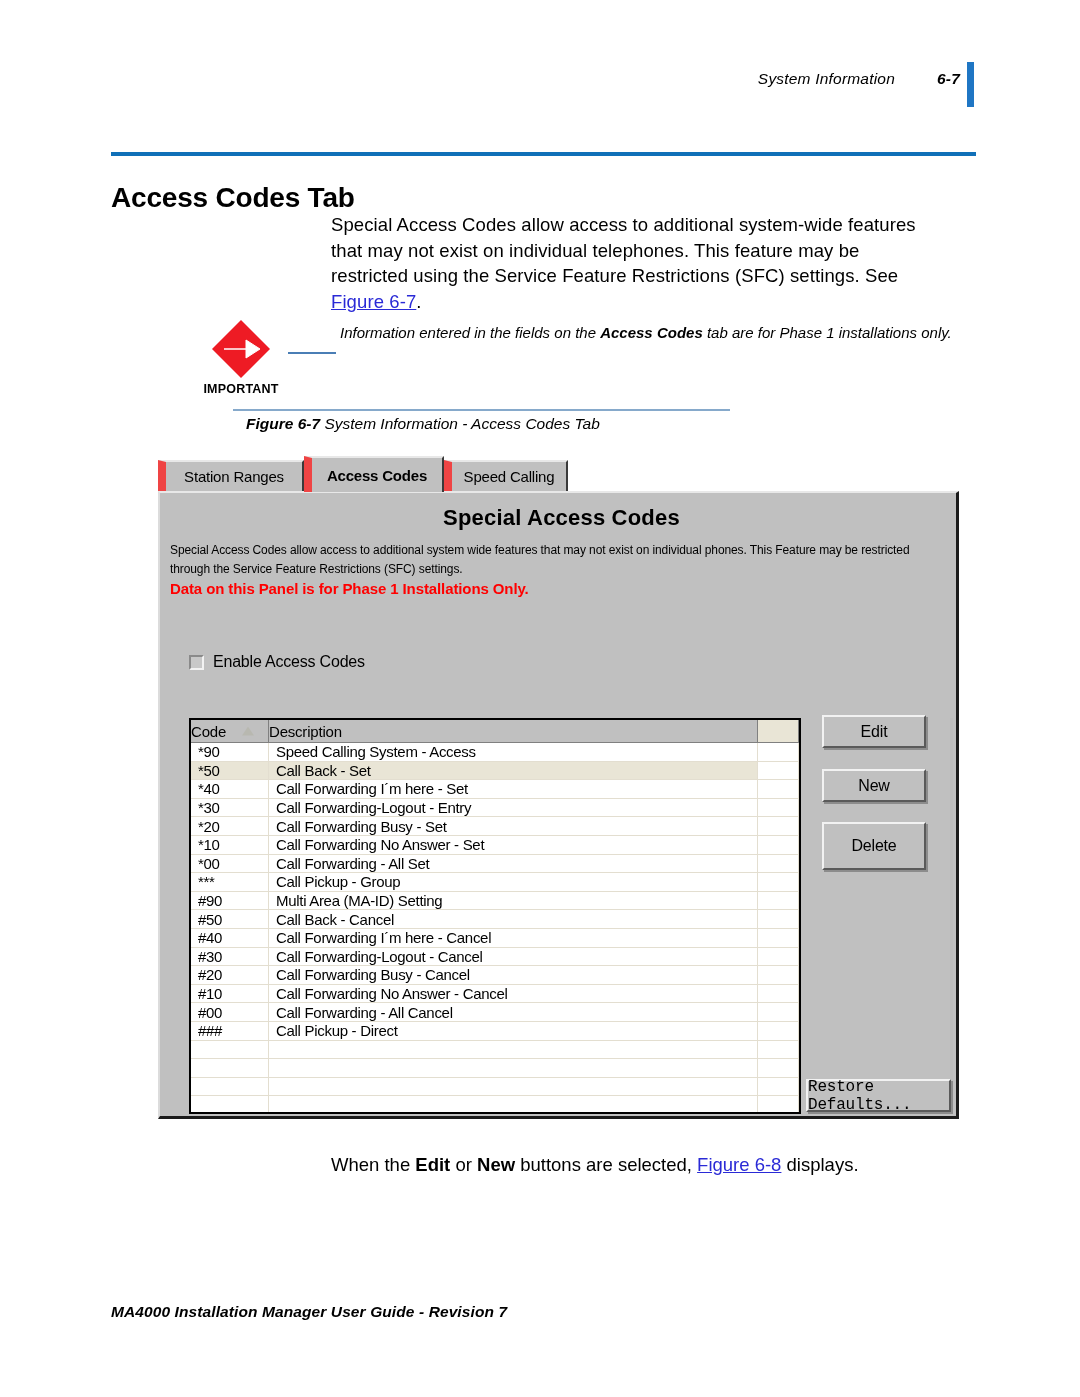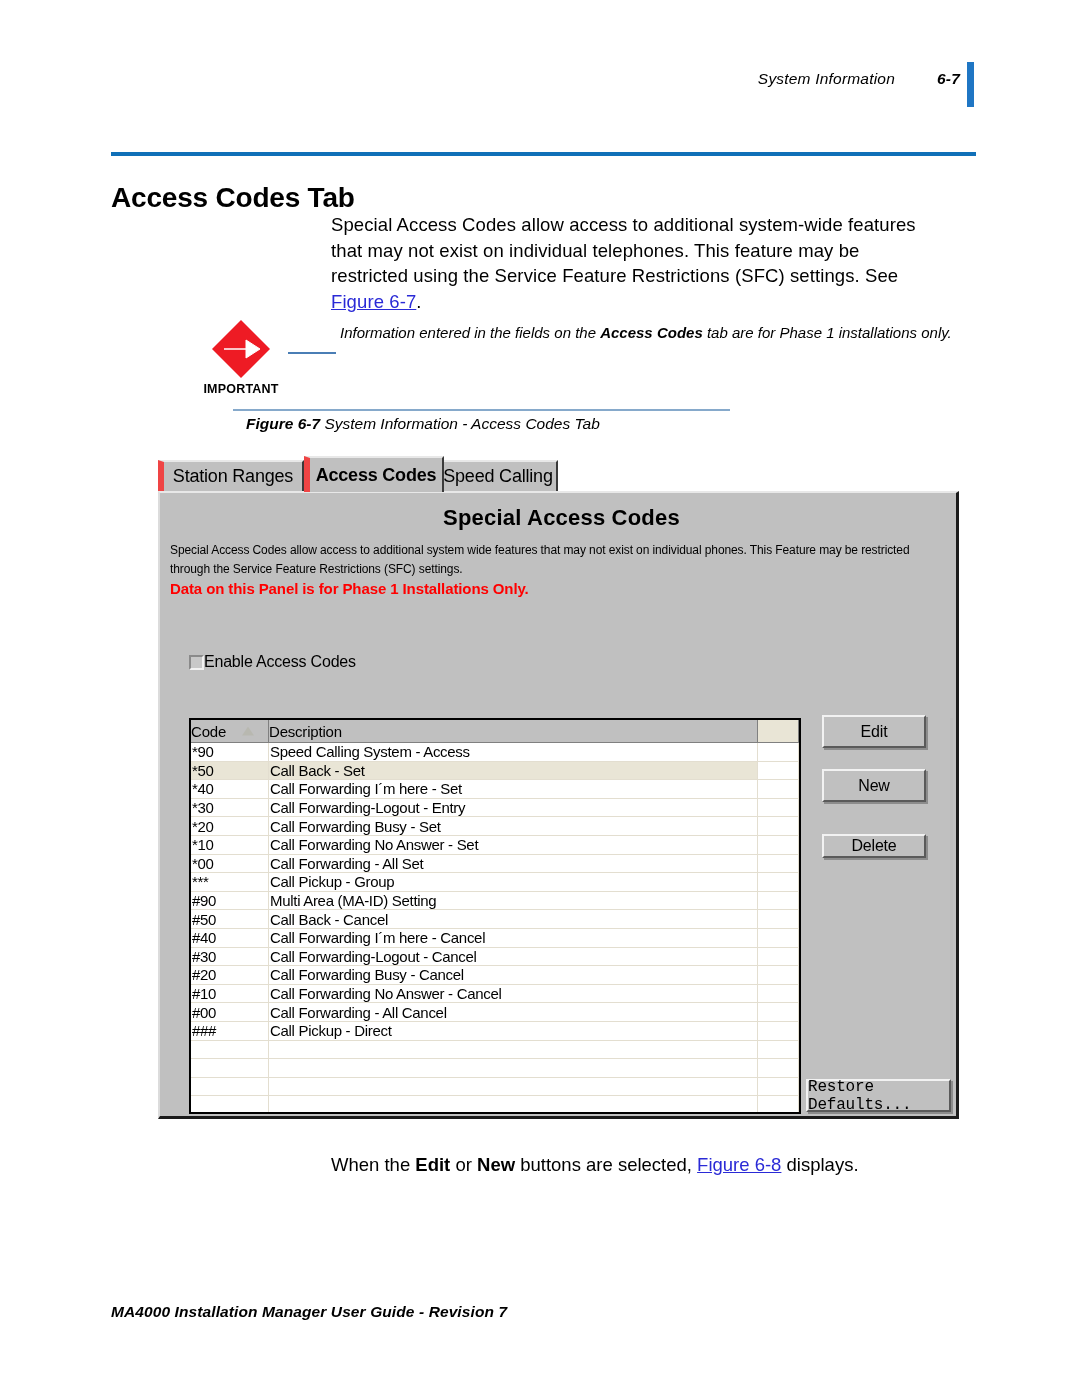--- a/index.html
+++ b/index.html
@@ -132,40 +132,40 @@
     left: 0; top: 0;
     height: 35px;
     width: 100%;
   }
   .tab {
     position: absolute;
     top: 4px;
     height: 31px;
     background: #c0c0c0;
     border-top: 2px solid #e8e8e8;
-    border-left: 6px solid #ef4444;
+    border-left: 8px solid #ef4444;
     border-right: 2px solid #3a3a3a;
     box-sizing: border-box;
-    font-size: 18px;
+    font-size: 15px;
     color: #000;
     display: flex;
     align-items: center;
     justify-content: center;
     letter-spacing: -.2px;
   }
   .tab.selected {
     top: 0;
     height: 36px;
     font-weight: 700;
     border-bottom: none;
     z-index: 3;
   }
   #tab-station { left: 0;   width: 146px; }
   #tab-access  { left: 146px; width: 140px; }
-  #tab-speed   { left: 276px; width: 124px; }
+  #tab-speed   { left: 286px; width: 124px; }
 
   
   #dialog-body {
     position: absolute;
     left: 0; top: 35px;
     width: 801px;
     height: 628px;
     background: #c0c0c0;
     border-top: 2px solid #e8e8e8;
     border-left: 2px solid #dcdcdc;
@@ -210,20 +210,21 @@
   #enable-box {
     width: 15px; height: 15px;
     background: #c8c8c8;
     border-top: 2px solid #8a8a8a;
     border-left: 2px solid #8a8a8a;
     border-right: 2px solid #f2f2f2;
     border-bottom: 2px solid #f2f2f2;
     box-sizing: border-box;
   }
   #enable-label {
+    margin-left: 9px;
     font-size: 16px;
     letter-spacing: -.2px;
   }
 
   
   #grid {
     position: absolute;
     left: 29px; top: 225px;
     width: 612px; height: 396px;
     background: #ffffff;
@@ -267,21 +268,21 @@
   }
   .grow.alt .gc { background: #e9e5d6; }
   .gc {
     box-sizing: border-box;
     border-bottom: 1px solid #e3ded0;
     border-right: 1px solid #e3ded0;
     display: flex;
     align-items: center;
     font-size: 15px;
     letter-spacing: -.3px;
-    padding-left: 1px;
+    padding-left: 7px;
     background: #ffffff;
     overflow: hidden;
     white-space: nowrap;
   }
   .gc.code { width: 78px; }
   .gc.desc { width: 489px; }
   .gc.extra { width: 41px; padding: 0; }
   .grow.alt .gc.extra { background: #ffffff; }
 
   
@@ -295,21 +296,21 @@
     box-sizing: border-box;
     font-size: 16px;
     display: flex;
     align-items: center;
     justify-content: center;
     letter-spacing: -.2px;
     box-shadow: 2px 2px 0 #8c8c8c;
   }
   #btn-edit    { left: 662px; top: 222px; width: 104px; height: 33px; }
   #btn-new     { left: 662px; top: 276px; width: 104px; height: 33px; }
-  #btn-delete  { left: 662px; top: 341px; width: 104px; height: 24px; }
+  #btn-delete  { left: 662px; top: 329px; width: 104px; height: 48px; }
   #btn-restore { left: 646px; top: 586px; width: 145px; height: 33px; font-family: Liberation Mono, monospace; }
 
   
   #grid-right-sliver {
     position: absolute;
     left: 790px; top: 225px;
     width: 3px; height: 396px;
     background: #bdbdbd;
   }
 

